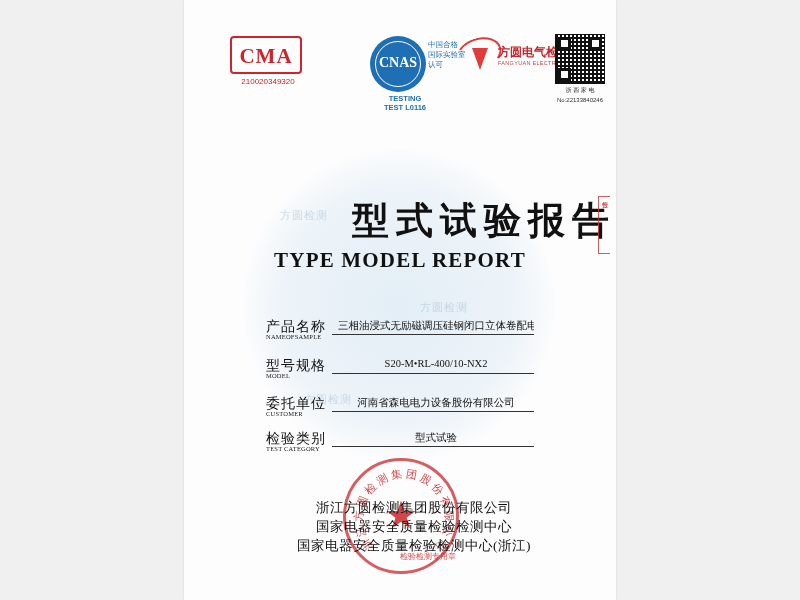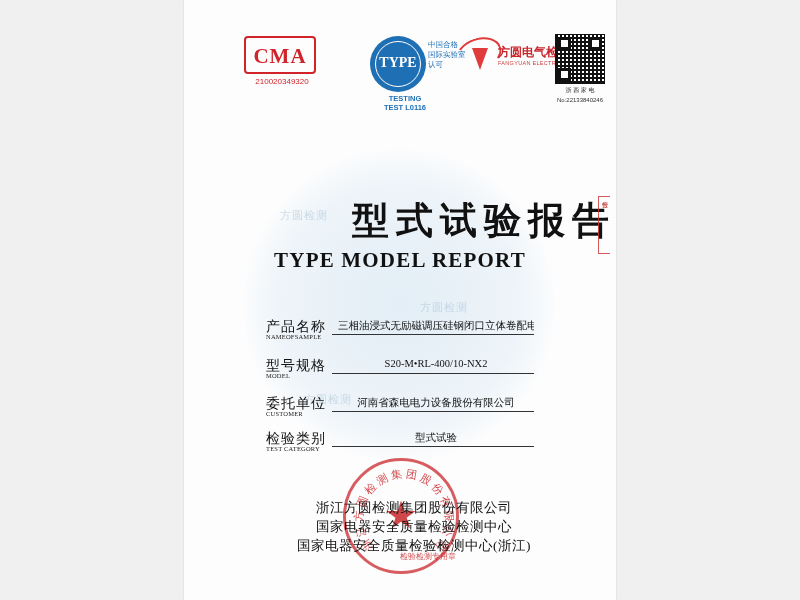--- a/index.html
+++ b/index.html
@@ -55,21 +55,21 @@
     top: 32px;
     width: 432px;
     height: 72px;
   }
   .logo {
     position: absolute;
     text-align: center;
   }
 
   
-  .cma { left: 52px; top: 4px; width: 76px; padding-left: 8px; }
+  .cma { left: 38px; top: 4px; width: 76px; padding-left: 8px; }
   .cma-box {
     width: 72px; height: 38px;
     border: 2px solid #d0232a;
     border-radius: 4px;
     color: #d0232a;
     font-weight: bold;
     font-size: 21px;
     line-height: 36px;
     letter-spacing: 1px;
     font-family: "Liberation Serif", serif;
@@ -406,21 +406,21 @@
 
       <div class="logo cma">
         <div class="cma-box">CMA</div>
         <div class="cma-num">210020349320</div>
       </div>
 
 
       <div class="logo cnas">
         <div class="cnas-circle">
           <div class="ring"></div>
-          <div class="txt">TYPE</div>
+          <div class="txt">CNAS</div>
         </div>
         <div class="cnas-side">
           <div>中国合格</div>
           <div>国际实验室</div>
           <div>认可</div>
         </div>
         <div class="cnas-bottom">
           <div>TESTING</div>
           <div>TEST L0116</div>
         </div>

